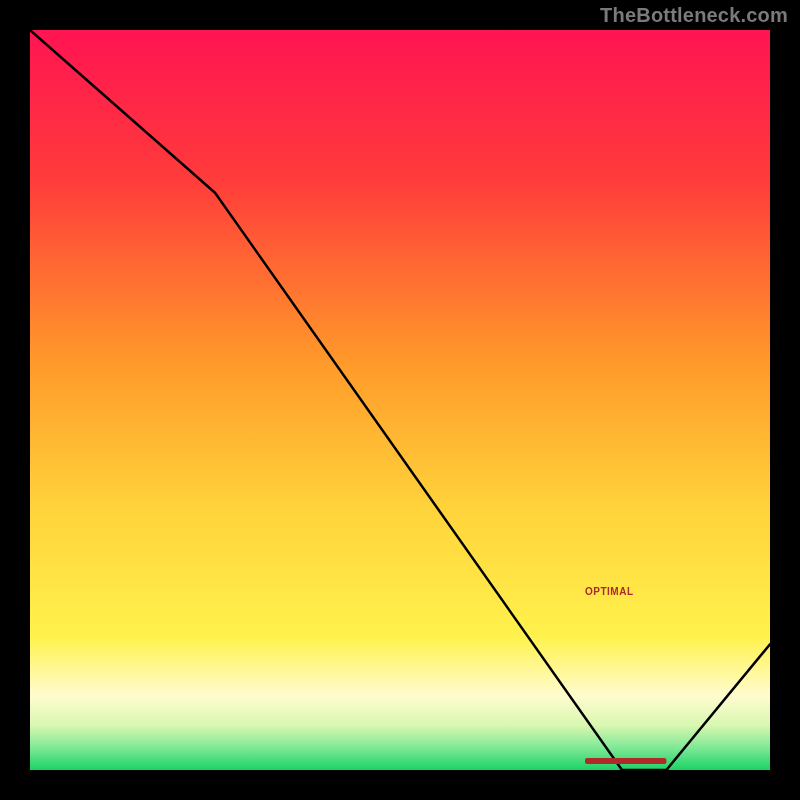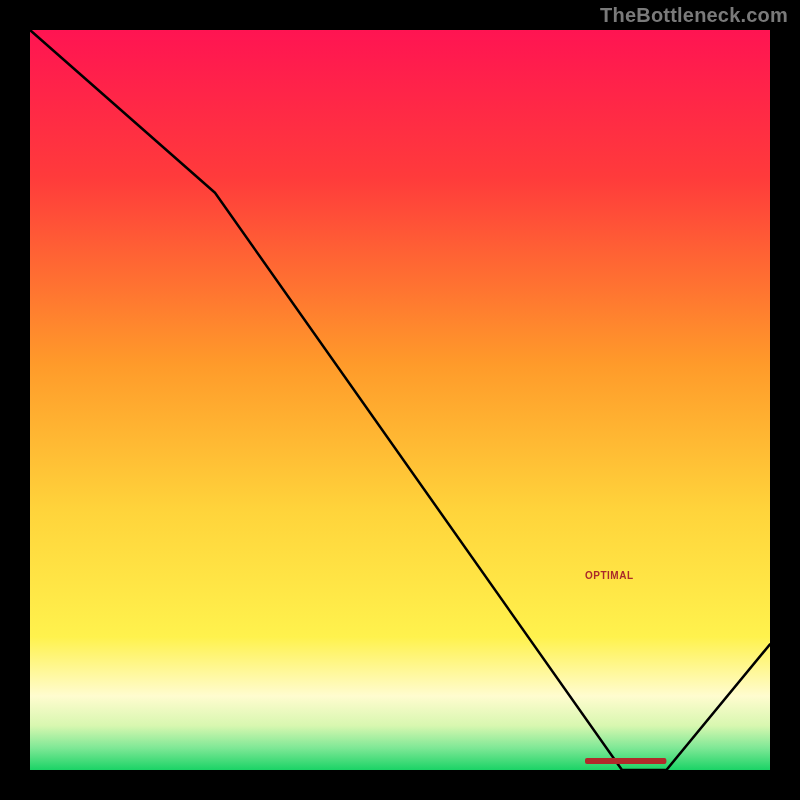--- a/index.html
+++ b/index.html
@@ -35,21 +35,21 @@
     border: 5px solid #000;
     overflow: hidden;
   }
   .plot svg {
     display: block;
     width: 100%;
     height: 100%;
   }
   .xtick-label {
     position: absolute;
-    bottom: 58px;
+    bottom: 42px;
     color: #aa2a2a;
     font: bold 10px Arial, sans-serif;
     letter-spacing: 0.5px;
     white-space: nowrap;
     z-index: 6;
   }
 </style>
 </head>
 <body>
 

